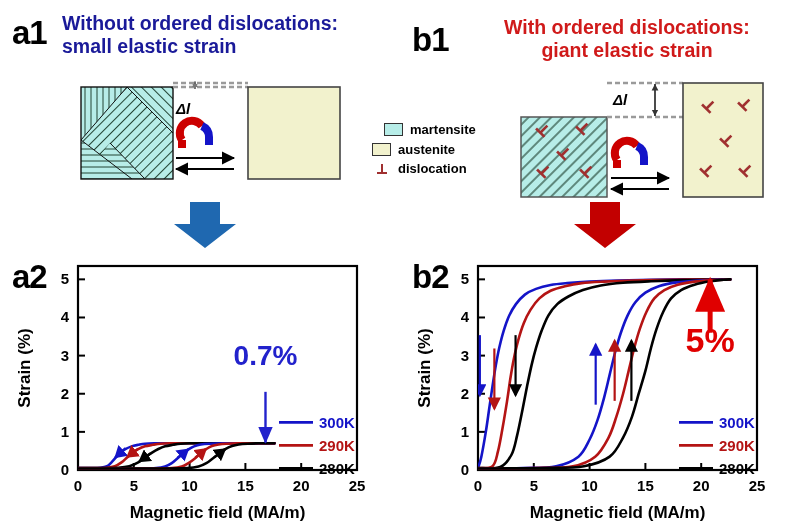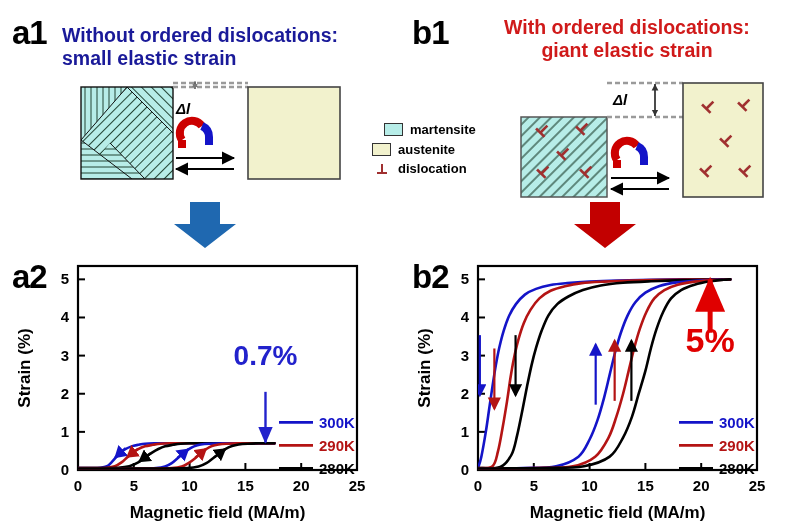--- a/index.html
+++ b/index.html
@@ -14,21 +14,21 @@
   .swatch{width:19px;height:13px;border:1.3px solid #333;box-sizing:border-box;}
   .sw-mart{background:#b7ede8;}
   .sw-aust{background:#f2f2cd;}
   .dl-label{font-style:italic;font-weight:bold;font-size:15px;color:#000;}
   svg{display:block;overflow:visible;}
 </style>
 </head>
 <body>
 
 <div class="abs panel-tag" style="left:12px;top:14px;">a1</div>
-<div class="abs panel-title title-blue" style="left:62px;top:24px;width:330px;">
+<div class="abs panel-title title-blue" style="left:62px;top:12px;width:330px;">
   <div>Without ordered dislocations:</div>
   <div>small elastic strain</div>
 </div>
 
 <svg class="abs" style="left:70px;top:80px;" width="290" height="120" viewBox="0 0 290 120">
   <defs>
     <pattern id="hV" width="6" height="6" patternUnits="userSpaceOnUse">
       <rect width="6" height="6" fill="#b7ede8"></rect>
         <line x1="3" y1="0" x2="3" y2="6" stroke="#243" stroke-width="1"></line>
     </pattern>
@@ -104,21 +104,21 @@
     <span style="width:19px;display:flex;justify-content:center;">
       <svg width="14" height="14" viewBox="0 0 14 14">
         <line x1="7" y1="2" x2="7" y2="11" stroke="#a03030" stroke-width="2"></line>
         <line x1="2" y1="11" x2="12" y2="11" stroke="#a03030" stroke-width="2"></line>
       </svg>
     </span>
     <span class="legend-text">dislocation</span>
   </div>
 </div>
 
-<div class="abs panel-tag" style="left:412px;top:14px;">b1</div>
+<div class="abs panel-tag" style="left:412px;top:21px;">b1</div>
 <div class="abs panel-title title-red" style="left:462px;top:16px;width:330px;text-align:center;">
   <div>With ordered dislocations:</div>
   <div>giant elastic strain</div>
 </div>
 
 <svg class="abs" style="left:515px;top:80px;" width="250" height="122" viewBox="0 0 250 122">
   <defs>
     <pattern id="hD3" width="8" height="8" patternUnits="userSpaceOnUse" patternTransform="rotate(-45)">
       <rect width="8" height="8" fill="#b7ede8"></rect>
         <line x1="0" y1="4" x2="8" y2="4" stroke="#243" stroke-width="1.2"></line>

